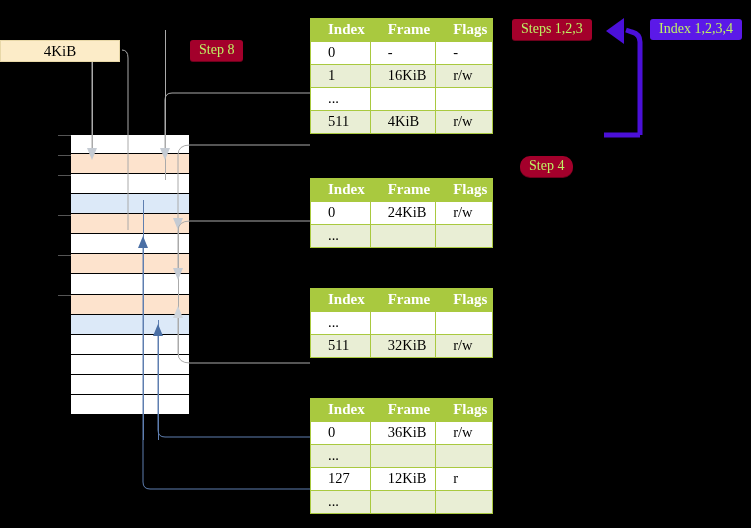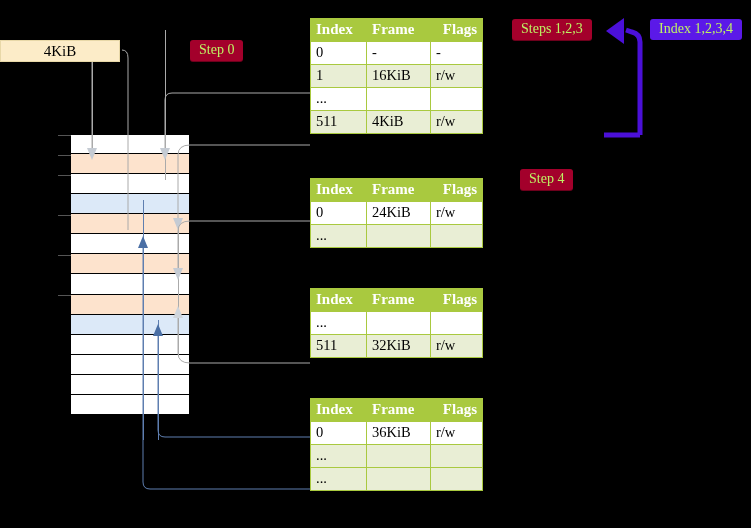--- a/index.html
+++ b/index.html
@@ -21,21 +21,21 @@
   
   .badge{
     position:absolute;display:flex;align-items:center;justify-content:center;
     font-size:14px;color:#bef264;border-radius:3px;padding:2px 9px 3px 9px;
     box-sizing:border-box;white-space:nowrap;line-height:1.15;
   }
   .badge-red{background:#a3002b;box-shadow:0 1px 0 #6d001c;}
   .badge-blue{background:#5b19e8;}
 
   #badge-step0{left:190px;top:40px;}
-  #badge-step4{left:520px;top:169px;}
+  #badge-step4{left:520px;top:156px;border-radius:10px;}
   #badge-steps123{left:512px;top:19px;}
   #badge-steps1234{left:650px;top:19px;}
 
   
   .memcol{position:absolute;left:70px;top:134px;width:120px;height:281px;}
   .memrow{
     width:120px;box-sizing:border-box;
     border-left:1px solid #000;border-right:1px solid #000;border-bottom:1px solid #000;
   }
   .memrow.first{border-top:1px solid #000;}
@@ -46,21 +46,21 @@
   .tick{position:absolute;left:58px;width:13px;height:0;border-top:1px solid #555;}
 
   
   .ptable{
     position:absolute;border-collapse:collapse;
     border:1px solid #7d9b1e;background:#fff;
     font-size:14.5px;
   }
   .ptable td,.ptable th{
     border:1px solid #a9c93f;
-    padding:2px 5px 3px 5px;
+    padding:2px 5px 3px 17px;
     text-align:left;vertical-align:middle;
     height:21px;box-sizing:border-box;
     font-weight:normal;color:#000;
   }
   .ptable th{
     background:#a9c93f;color:#ffffff;font-weight:bold;font-size:15px;
   }
   .ptable td.c-idx{width:56px;}
   .ptable td.c-frm{width:64px;}
   .ptable td.c-flg{width:52px;}
@@ -86,21 +86,21 @@
   
   .ovl{position:absolute;left:0;top:0;width:751px;height:528px;pointer-events:none;}
 </style>
 </head>
 <body>
 
 <div class="stage">
 
   <div class="kib-box">4KiB</div>
 
-  <div class="badge badge-red" id="badge-step0">Step 0</div>
+  <div class="badge badge-red" id="badge-step0">Step 8</div>
   <div class="badge badge-red" id="badge-step4">Step 4</div>
   <div class="badge badge-red" id="badge-steps123">Steps 1,2,3</div>
   <div class="badge badge-blue" id="badge-steps1234">Index 1,2,3,4</div>
 
   <div class="memcol" id="memcol">
       <div class="memrow m-white first" style="height: 20.0714px;"></div>
       <div class="memrow m-orange" style="height: 20.0714px;"></div>
       <div class="memrow m-white" style="height: 20.0714px;"></div>
       <div class="memrow m-blue" style="height: 20.0714px;"></div>
       <div class="memrow m-orange" style="height: 20.0714px;"></div>
@@ -238,20 +238,25 @@
         <tr>
           <td class="c-idx">0</td>
           <td class="c-frm">36KiB</td>
           <td class="c-flg">r/w</td>
         </tr>
         <tr class="alt">
           <td class="c-idx">...</td>
           <td class="c-frm"></td>
           <td class="c-flg"></td>
         </tr>
+        <tr>
+          <td class="c-idx">127</td>
+          <td class="c-frm">12KiB</td>
+          <td class="c-flg">r</td>
+        </tr>
         <tr class="alt">
           <td class="c-idx">...</td>
           <td class="c-frm"></td>
           <td class="c-flg"></td>
         </tr>
       </tbody>
     </table>
 
 </div>
 

